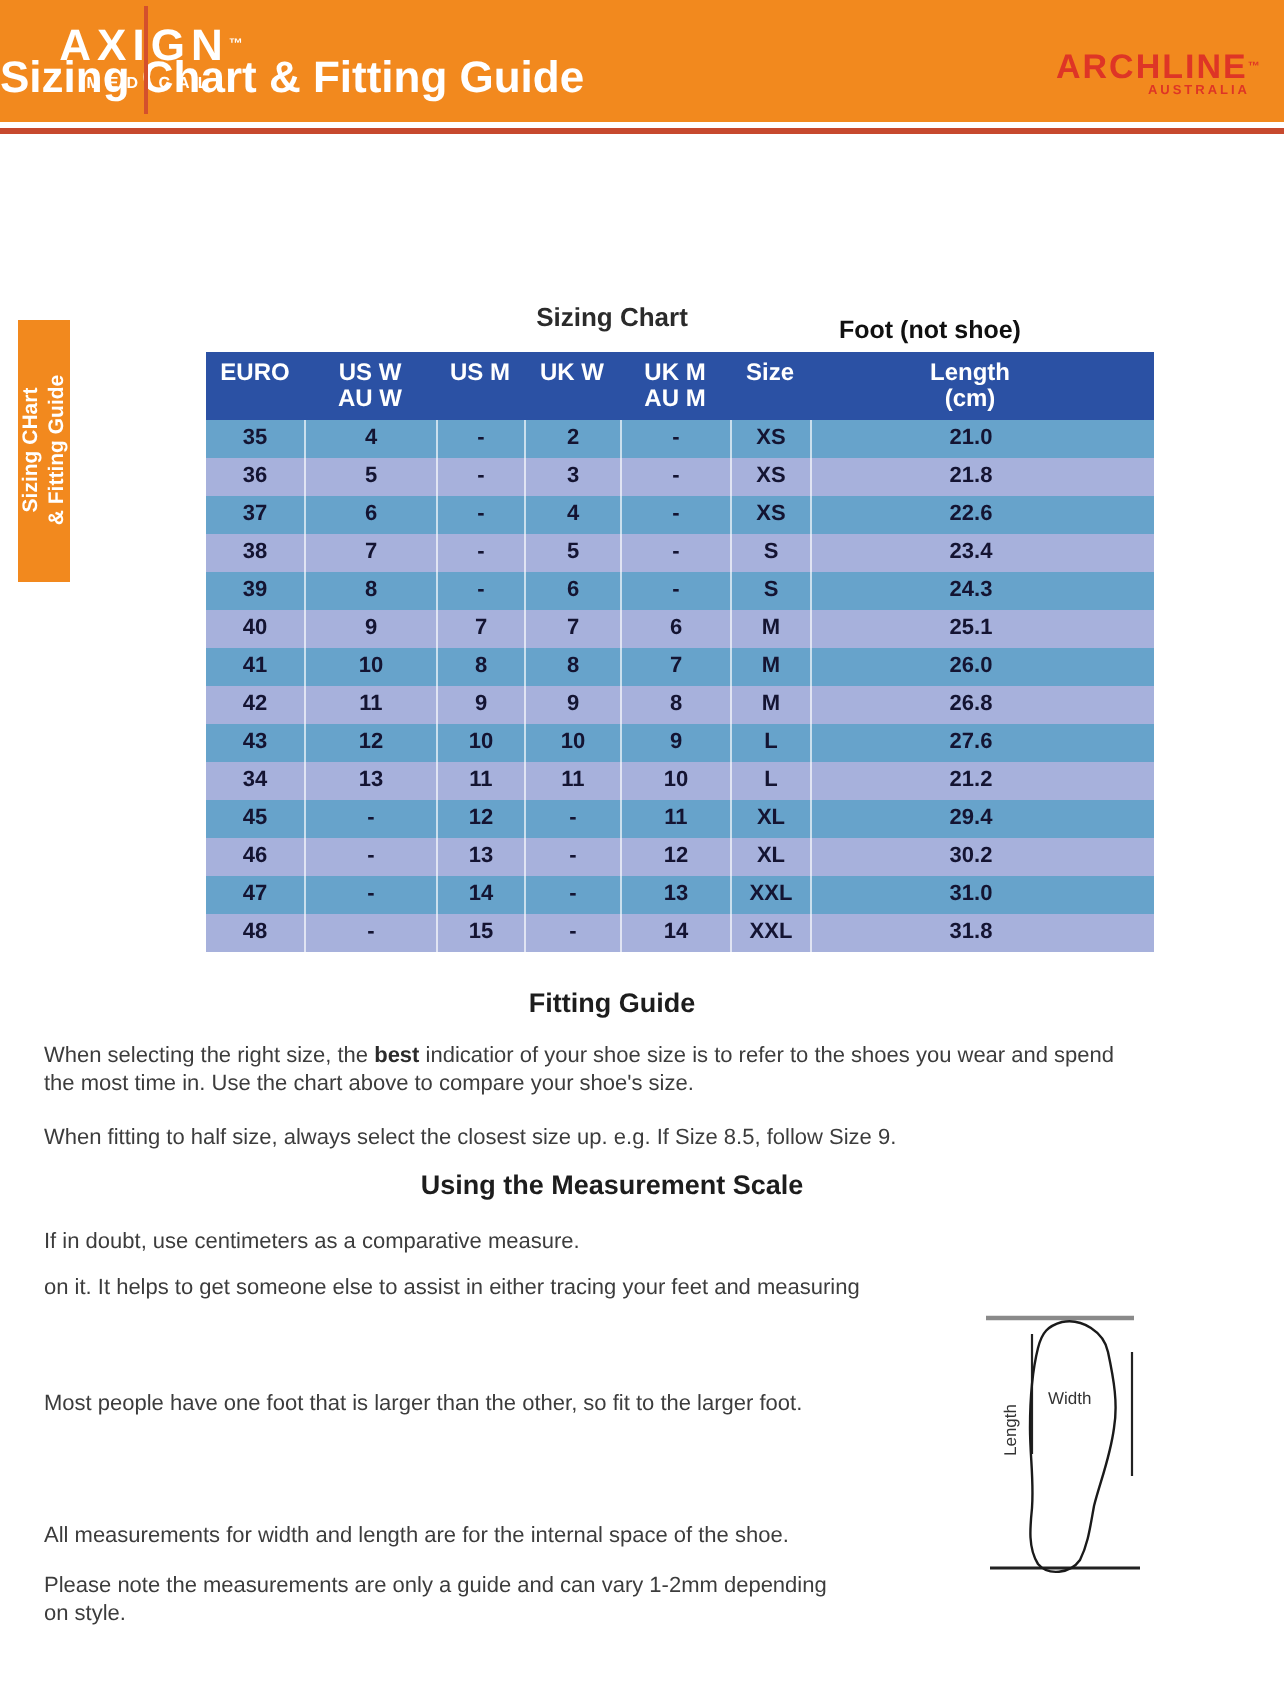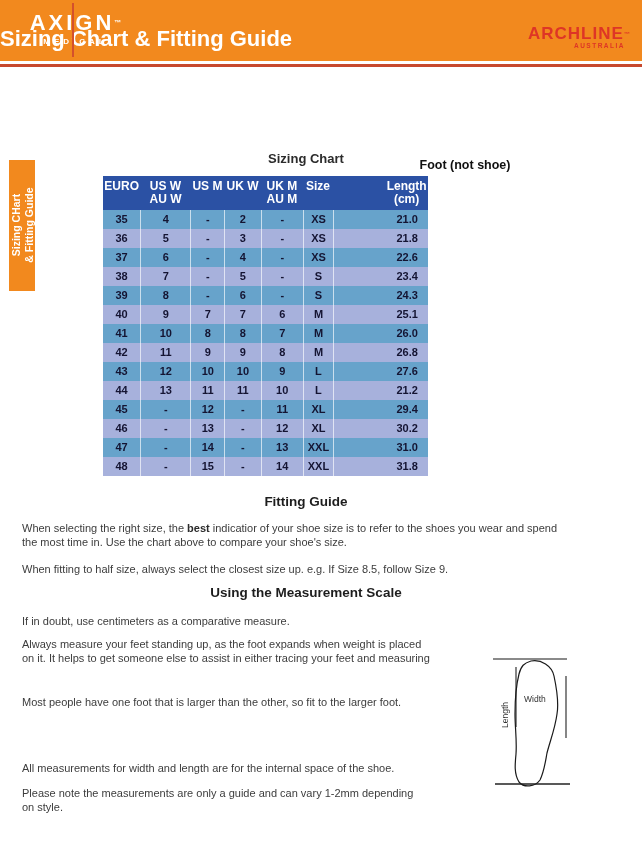--- a/index.html
+++ b/index.html
@@ -25,21 +25,21 @@
   .side-tab { position:absolute; left:9px; top:160px; width:26px; height:131px; background:#F2891E; }
   .side-tab-text { position:absolute; left:-52px; top:52px; width:131px; height:26px;
                    transform:rotate(-90deg); text-align:center; color:#ffffff;
                    font-weight:bold; font-size:10.5px; line-height:12.5px; }
 
   
   .chart-title { position:absolute; top:151px; left:0; width:612px; text-align:center;
                  font-size:13px; font-weight:bold; color:#2b2b2b; }
   .foot-note { position:absolute; top:158px; left:417px; width:96px; text-align:center;
                font-size:12.5px; font-weight:bold; color:#101010; }
-  .size-table { position:absolute; left:103px; top:176px; width:325px; }
+  .size-table { position:absolute; left:103px; top:176px; width:474px; }
   .thead { display:flex; background:#2B51A4; color:#ffffff; height:34px; }
   .thcell { text-align:center; font-size:12px; font-weight:bold; line-height:13px; padding-top:4px; }
   .trow { display:flex; height:19px; }
   .trow.odd  { background:#67A3CB; }
   .trow.even { background:#A7B1DC; }
   .tcell { text-align:center; font-size:11px; font-weight:bold; color:#141432; line-height:19px; }
   .trow .tcell:not(.c0) { border-left:1px solid rgba(255,255,255,0.65); }
   .c0{width:49px}.c1{width:66px}.c2{width:44px}.c3{width:48px}.c4{width:55px}.c5{width:40px}
   .c6{width:108px; padding-left:52px;}
 
@@ -189,21 +189,21 @@
         <div class="trow odd">
           <div class="tcell c0">43</div>
           <div class="tcell c1">12</div>
           <div class="tcell c2">10</div>
           <div class="tcell c3">10</div>
           <div class="tcell c4">9</div>
           <div class="tcell c5">L</div>
           <div class="tcell c6">27.6</div>
         </div>
         <div class="trow even">
-          <div class="tcell c0">44</div>
+          <div class="tcell c0">34</div>
           <div class="tcell c1">13</div>
           <div class="tcell c2">11</div>
           <div class="tcell c3">11</div>
           <div class="tcell c4">10</div>
           <div class="tcell c5">L</div>
           <div class="tcell c6">21.2</div>
         </div>
         <div class="trow odd">
           <div class="tcell c0">45</div>
           <div class="tcell c1">-</div>
@@ -254,21 +254,20 @@
     <div class="pline">When fitting to half size, always select the closest size up. e.g. If Size 8.5, follow Size 9.</div>
   </div>
 
   <div class="heading" style="top:585px;">Using the Measurement Scale</div>
 
   <div class="para" style="top:614px;">
     <div class="pline">If in doubt, use centimeters as a comparative measure.</div>
   </div>
 
   <div class="para" style="top:637px;">
-    <div class="pline">Always measure your feet standing up, as the foot expands when weight is placed</div>
     <div class="pline">on it. It helps to get someone else to assist in either tracing your feet and measuring</div>
   </div>
 
   <div class="para" style="top:695px;">
     <div class="pline">Most people have one foot that is larger than the other, so fit to the larger foot.</div>
   </div>
 
   <div class="para" style="top:761px;">
     <div class="pline">All measurements for width and length are for the internal space of the shoe.</div>
   </div>

